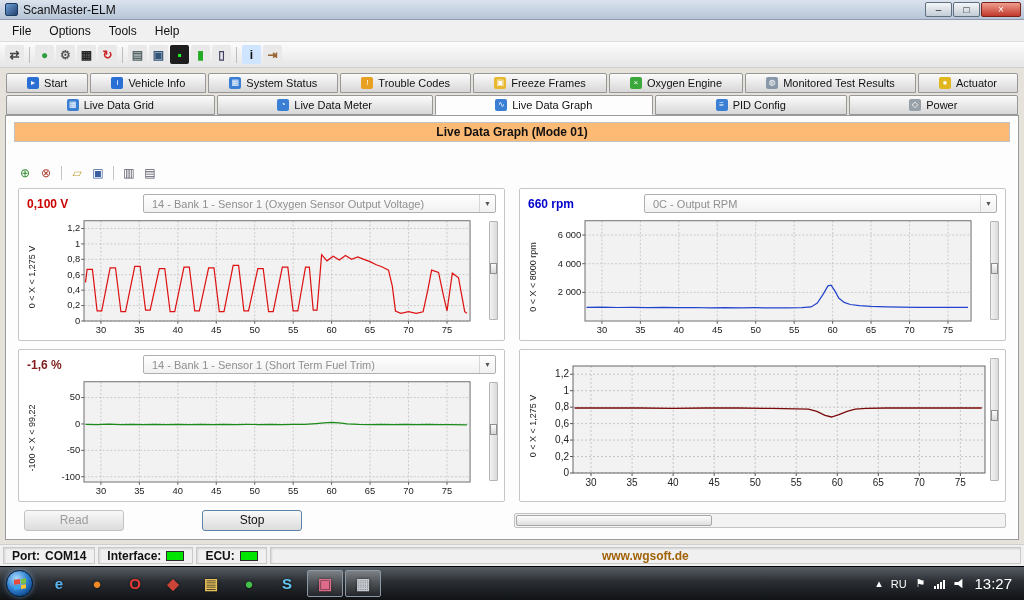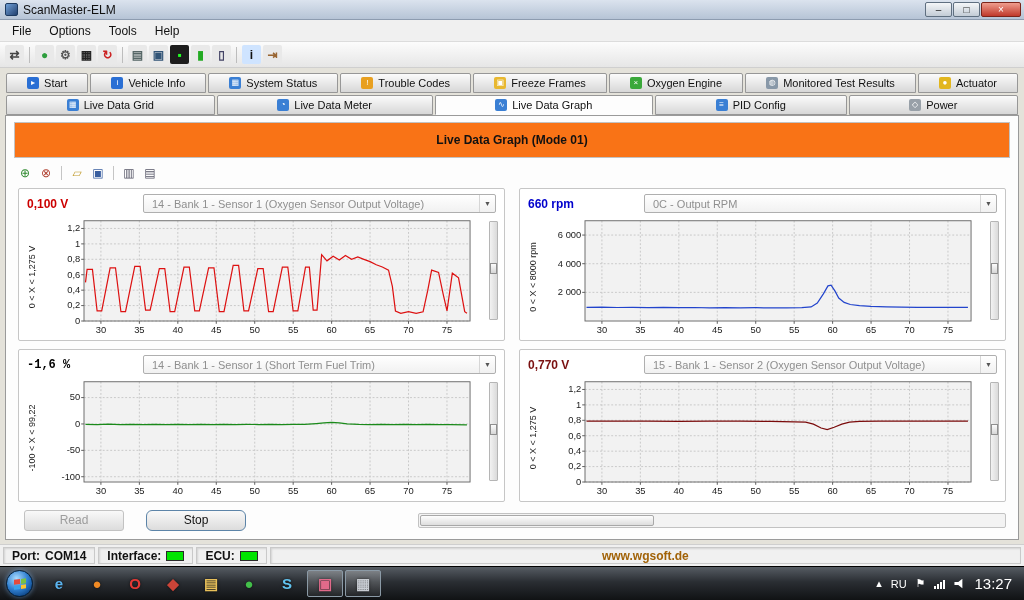--- a/index.html
+++ b/index.html
@@ -34,22 +34,22 @@
   .tab { flex:1 1 auto; height:20px; display:flex; align-items:center; justify-content:center; gap:5px;
     border:1px solid #979797; border-radius:2px 2px 0 0; background:linear-gradient(#fbfbfb,#d7d7d7);
     font-size:11px; white-space:nowrap; padding:0 6px; cursor:default; }
   .tab.active { background:#fdfdfd; font-weight:normal; border-bottom-color:#fdfdfd; }
   .tab-icon { width:12px; height:12px; border-radius:2px; color:#fff; font-size:8px; line-height:12px;
     text-align:center; flex:0 0 auto; }
 
   
   .main { flex:1 1 auto; margin:0 5px 4px 5px; background:#fdfdfd; border:1px solid #9a9a9a;
     display:flex; flex-direction:column; padding:6px 8px; min-height:0; }
-  .page-title { height:36px; border:1px solid #c2c2c2; background:#f97316; display:flex; align-items:center;
-    justify-content:center; font-weight:bold; font-size:12px; margin-bottom:4px; flex:0 0 auto; }
+  .page-title { height:20px; border:1px solid #c2c2c2; background:#fdba74; display:flex; align-items:center;
+    justify-content:center; font-weight:bold; font-size:12px; margin-bottom:20px; flex:0 0 auto; }
   .graph-toolbar { height:22px; display:flex; align-items:center; gap:3px; padding-left:2px; margin-bottom:2px; flex:0 0 auto; }
   .gt-icon { width:18px; height:18px; border:1px solid transparent; border-radius:2px; display:flex;
     align-items:center; justify-content:center; font-size:12px; }
   .gt-sep { width:1px; height:14px; background:#c5c5c5; margin:0 3px; }
 
   .charts-grid { flex:1 1 auto; display:grid; grid-template-columns:1fr 1fr; grid-template-rows:1fr 1fr;
     gap:8px 14px; padding:2px 4px; min-height:0; }
   .panel { border:1px solid #c6c6c6; border-radius:2px; background:#fff; padding:4px 6px; display:flex;
     flex-direction:column; min-height:0; }
   .panel-head { height:24px; display:flex; align-items:center; gap:8px; padding:0 2px 3px 2px; flex:0 0 auto; }
@@ -63,26 +63,26 @@
   .range-label { width:13px; position:relative; flex:0 0 auto; }
   .range-label span { position:absolute; left:50%; top:50%; transform:translate(-50%,-50%) rotate(-90deg);
     white-space:nowrap; font-size:9px; color:#222; }
   .chart-svg { flex:1 1 auto; height:100%; min-width:0; }
   svg text { font-family:"Liberation Sans", sans-serif; fill:#222; }
   .vstrip { width:9px; flex:0 0 auto; margin:4px 0 16px 2px; background:linear-gradient(90deg,#f2f2f2,#dadada);
     border:1px solid #b5b5b5; border-radius:1px; position:relative; }
   .vthumb { position:absolute; left:0; right:0; top:42%; height:11px; background:linear-gradient(#fcfcfc,#d6d6d6);
     border:1px solid #8f8f8f; }
 
-  .bottom-row { flex:0 0 auto; display:flex; align-items:center; padding:6px 4px 2px 10px; }
+  .bottom-row { flex:0 0 auto; display:flex; align-items:center; padding:6px 4px 2px 10px;gap:40px; }
   .btn { width:100px; height:21px; border:1px solid #8f9090; border-radius:3px;
     background:linear-gradient(#f9f9f9,#dcdcdc); font-size:12px; text-align:center; line-height:19px; }
   .btn.disabled { color:#9d9d9d; border-color:#c2c2c2; }
   .btn.default { border-color:#5c84a8; }
-  .btn + .btn { margin-left:22px;border-radius:6px; }
+  .btn + .btn { margin-left:38px; }
   .hscroll { flex:1 1 auto; margin-left:172px; height:15px; border:1px solid #c2c2c2; border-radius:2px;
     background:#f3f3f3; position:relative; }
   .hthumb { position:absolute; left:1px; top:1px; bottom:1px; width:40%;
     background:linear-gradient(#fdfdfd,#dedede); border:1px solid #a8a8a8; border-radius:2px; }
 
   
   .statusbar { height:22px; background:#f0f0f0; border-top:1px solid #cfcfcf; display:flex; align-items:stretch;
     padding:2px 3px; gap:3px; flex:0 0 auto; }
   .sb-panel { border:1px solid #c9c9c9; box-shadow:inset 1px 1px 2px rgba(0,0,0,.12); display:flex;
     align-items:center; padding:0 8px; font-weight:bold; font-size:12px; white-space:nowrap; }
@@ -356,21 +356,21 @@
               <polyline points="35.6,96.5 52.1,96.3 68.5,96.6 84.9,96.4 101.3,96.7 117.7,96.5 134.1,96.7 150.5,96.6 167.0,96.9 183.4,96.7 199.8,96.9 216.2,96.8 232.6,97.0 249.0,96.9 265.4,96.8 275.3,96.0 281.9,91.9 288.4,82.0 293.3,73.5 296.6,72.8 300.7,78.9 304.8,86.5 310.6,91.1 317.1,93.4 327.0,94.5 339.3,95.4 355.7,95.9 372.1,96.2 388.5,96.4 405.0,96.5 421.4,96.5 442.7,96.4" fill="none" stroke="#2244cc" stroke-width="1.3"></polyline>
             </svg>
           <div class="vstrip">
               <div class="vthumb"></div>
             </div>
         </div>
       </div>
 
       <div class="panel">
         <div class="panel-head">
-          <span class="val" style="color: #000000; font-family: Liberation Mono, monospace;">-1,6 %</span>
+          <span class="val" style="color: #7f1d1d;">-1,6 %</span>
           <div class="combo">
             <span class="combo-text">14 - Bank 1 - Sensor 1 (Short Term Fuel Trim)</span>
             <span class="combo-btn">▼</span>
           </div>
         </div>
         <div class="panel-chart">
           <div class="range-label">
               <span>-100  &lt; X &lt;  99,22</span>
             </div>
           <svg class="chart-svg" viewBox="0 0 449 127">
@@ -420,27 +420,20 @@
               <rect x="34" y="4" width="412" height="107" fill="none" stroke="#666"></rect>
               <polyline points="35.6,49.5 48.0,49.7 60.3,49.3 72.6,49.8 84.9,49.5 97.2,49.7 109.5,49.4 121.8,49.8 134.1,49.5 146.4,49.7 158.7,49.4 171.1,49.8 183.4,49.6 195.7,49.7 208.0,49.4 220.3,49.7 232.6,49.5 244.9,49.7 257.2,49.4 269.5,49.6 281.9,48.6 290.1,47.8 298.3,47.4 306.5,48.0 314.7,48.9 327.0,49.5 339.3,49.8 351.6,49.6 363.9,49.8 376.2,49.6 388.5,49.8 400.9,49.6 413.2,49.8 425.5,49.7 442.7,50.0" fill="none" stroke="#1a8a1a" stroke-width="1.3"></polyline>
             </svg>
           <div class="vstrip">
               <div class="vthumb"></div>
             </div>
         </div>
       </div>
 
       <div class="panel">
-        <div class="panel-head">
-          <span class="val" style="color: rgb(122, 16, 16);">0,770 V</span>
-          <div class="combo">
-            <span class="combo-text">15 - Bank 1 - Sensor 2 (Oxygen Sensor Output Voltage)</span>
-            <span class="combo-btn">▼</span>
-          </div>
-        </div>
         <div class="panel-chart">
           <div class="range-label">
               <span>0  &lt; X &lt;  1,275 V</span>
             </div>
           <svg class="chart-svg" viewBox="0 0 449 127">
               <rect x="34" y="4" width="412" height="107" fill="#f2f2f2"></rect>
               <line x1="52.05577689243027" x2="52.05577689243027" y1="4" y2="111" stroke="#c6c6c6" stroke-dasharray="2,2"></line>
               <line x1="93.09163346613545" x2="93.09163346613545" y1="4" y2="111" stroke="#c6c6c6" stroke-dasharray="2,2"></line>
               <line x1="134.1274900398406" x2="134.1274900398406" y1="4" y2="111" stroke="#c6c6c6" stroke-dasharray="2,2"></line>
               <line x1="175.1633466135458" x2="175.1633466135458" y1="4" y2="111" stroke="#c6c6c6" stroke-dasharray="2,2"></line>

